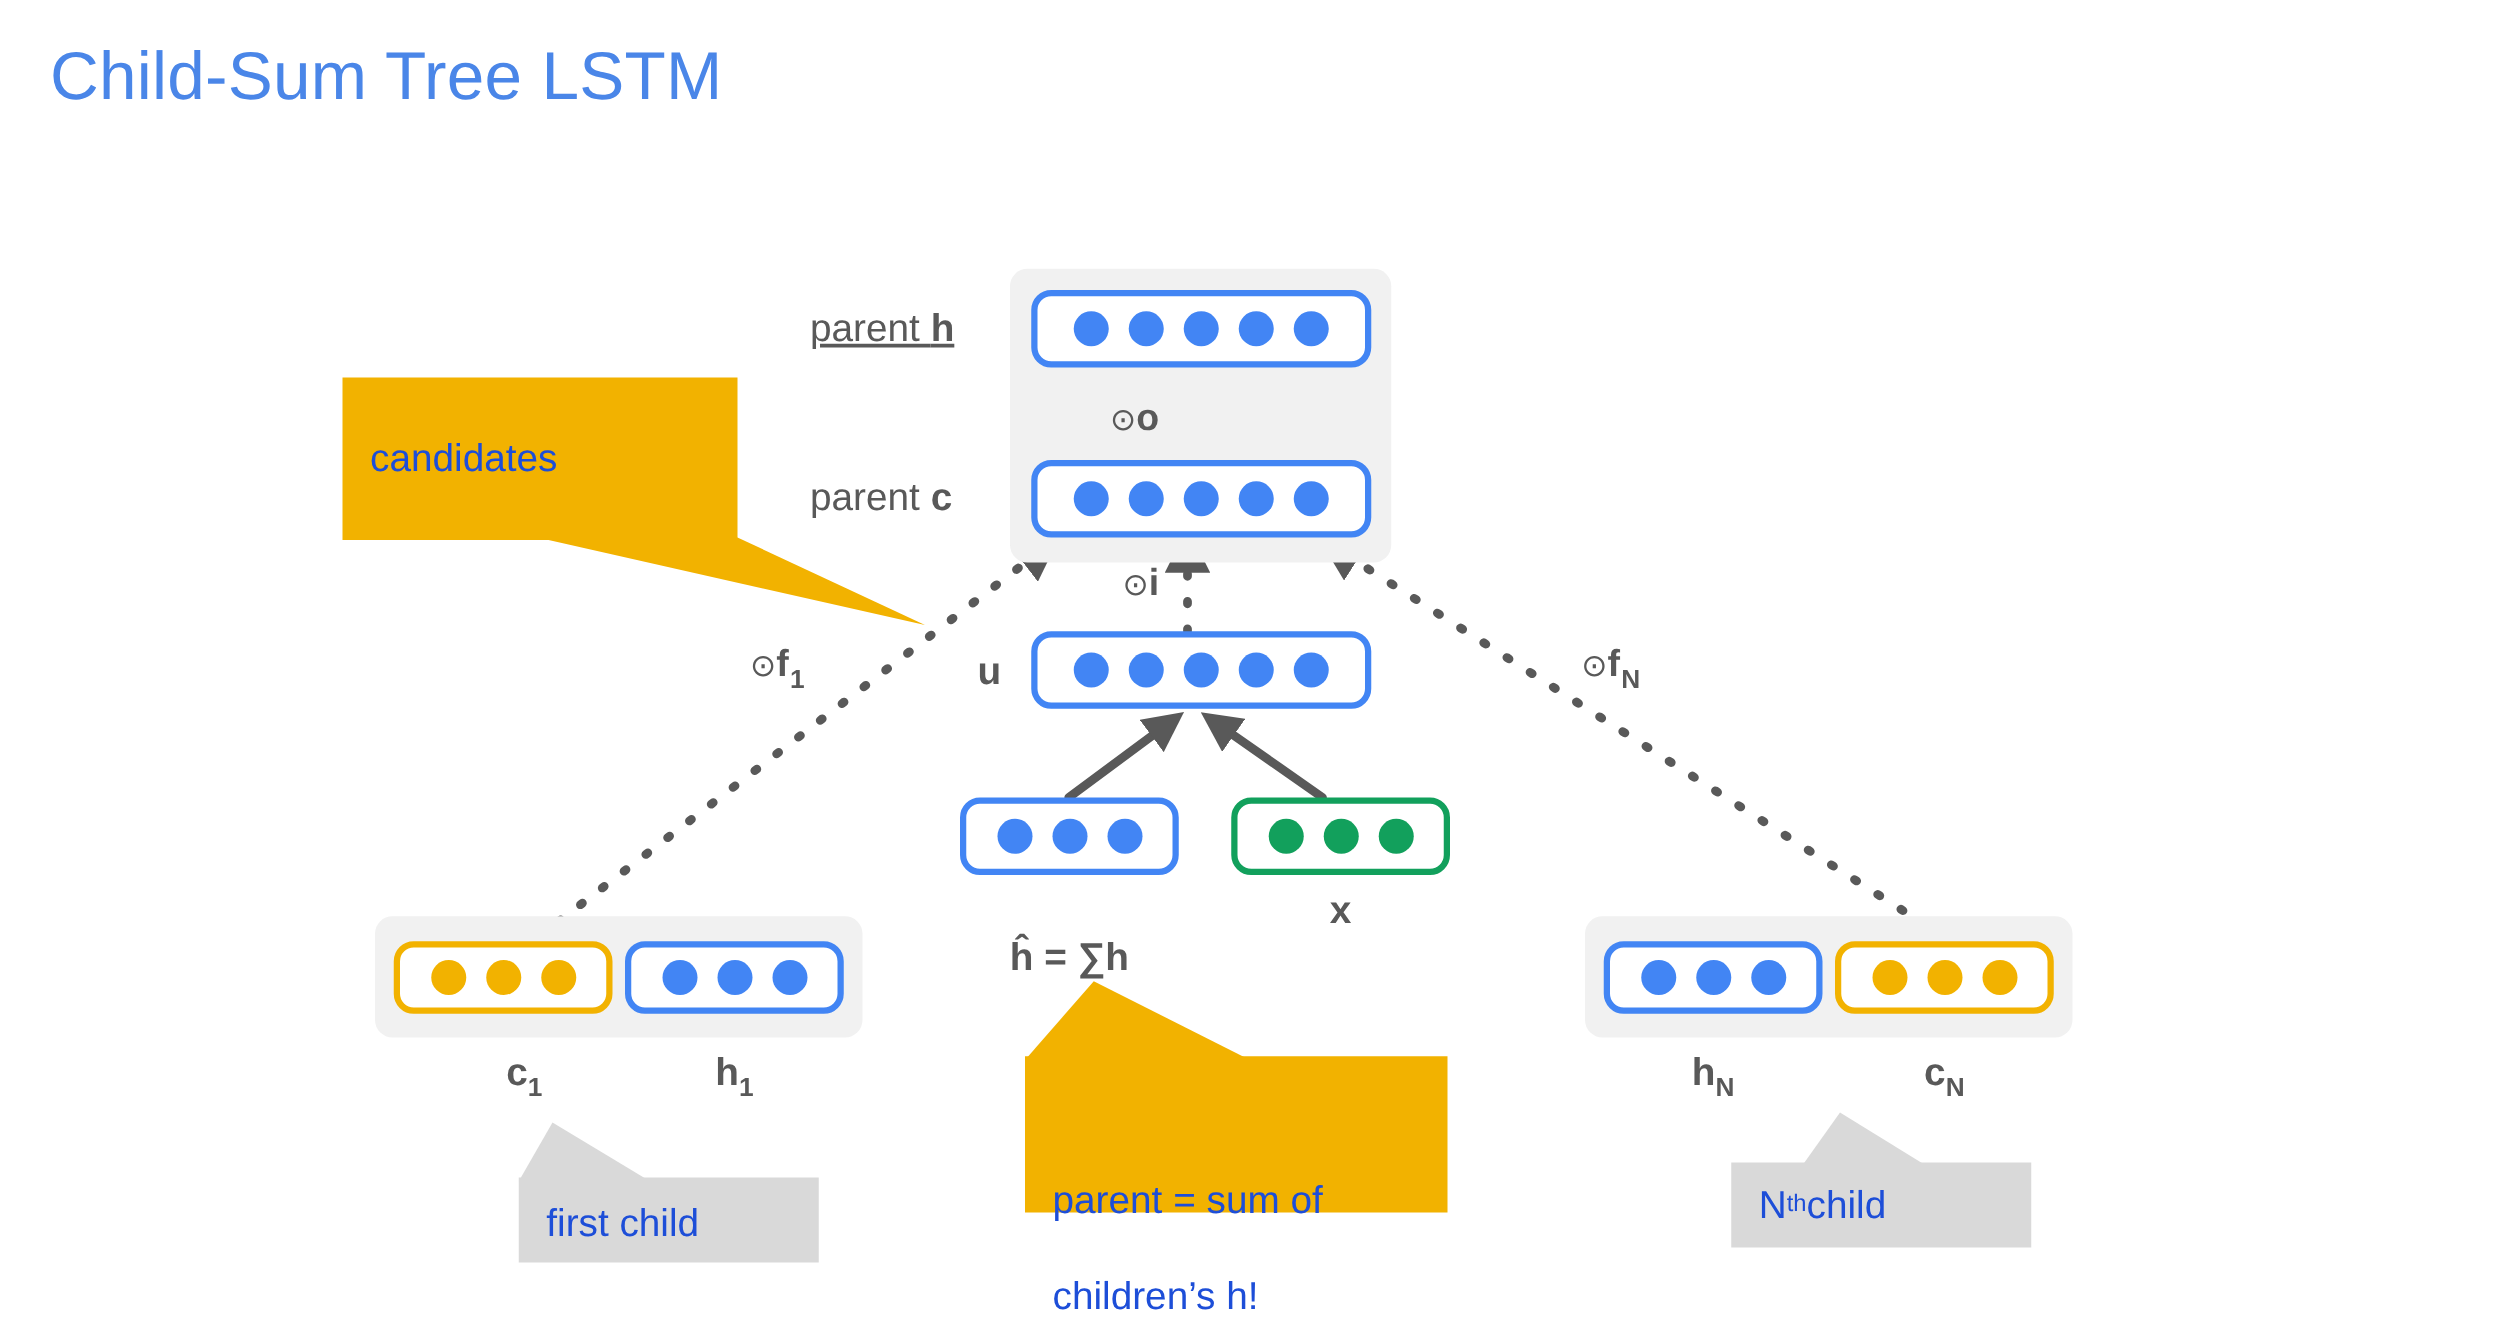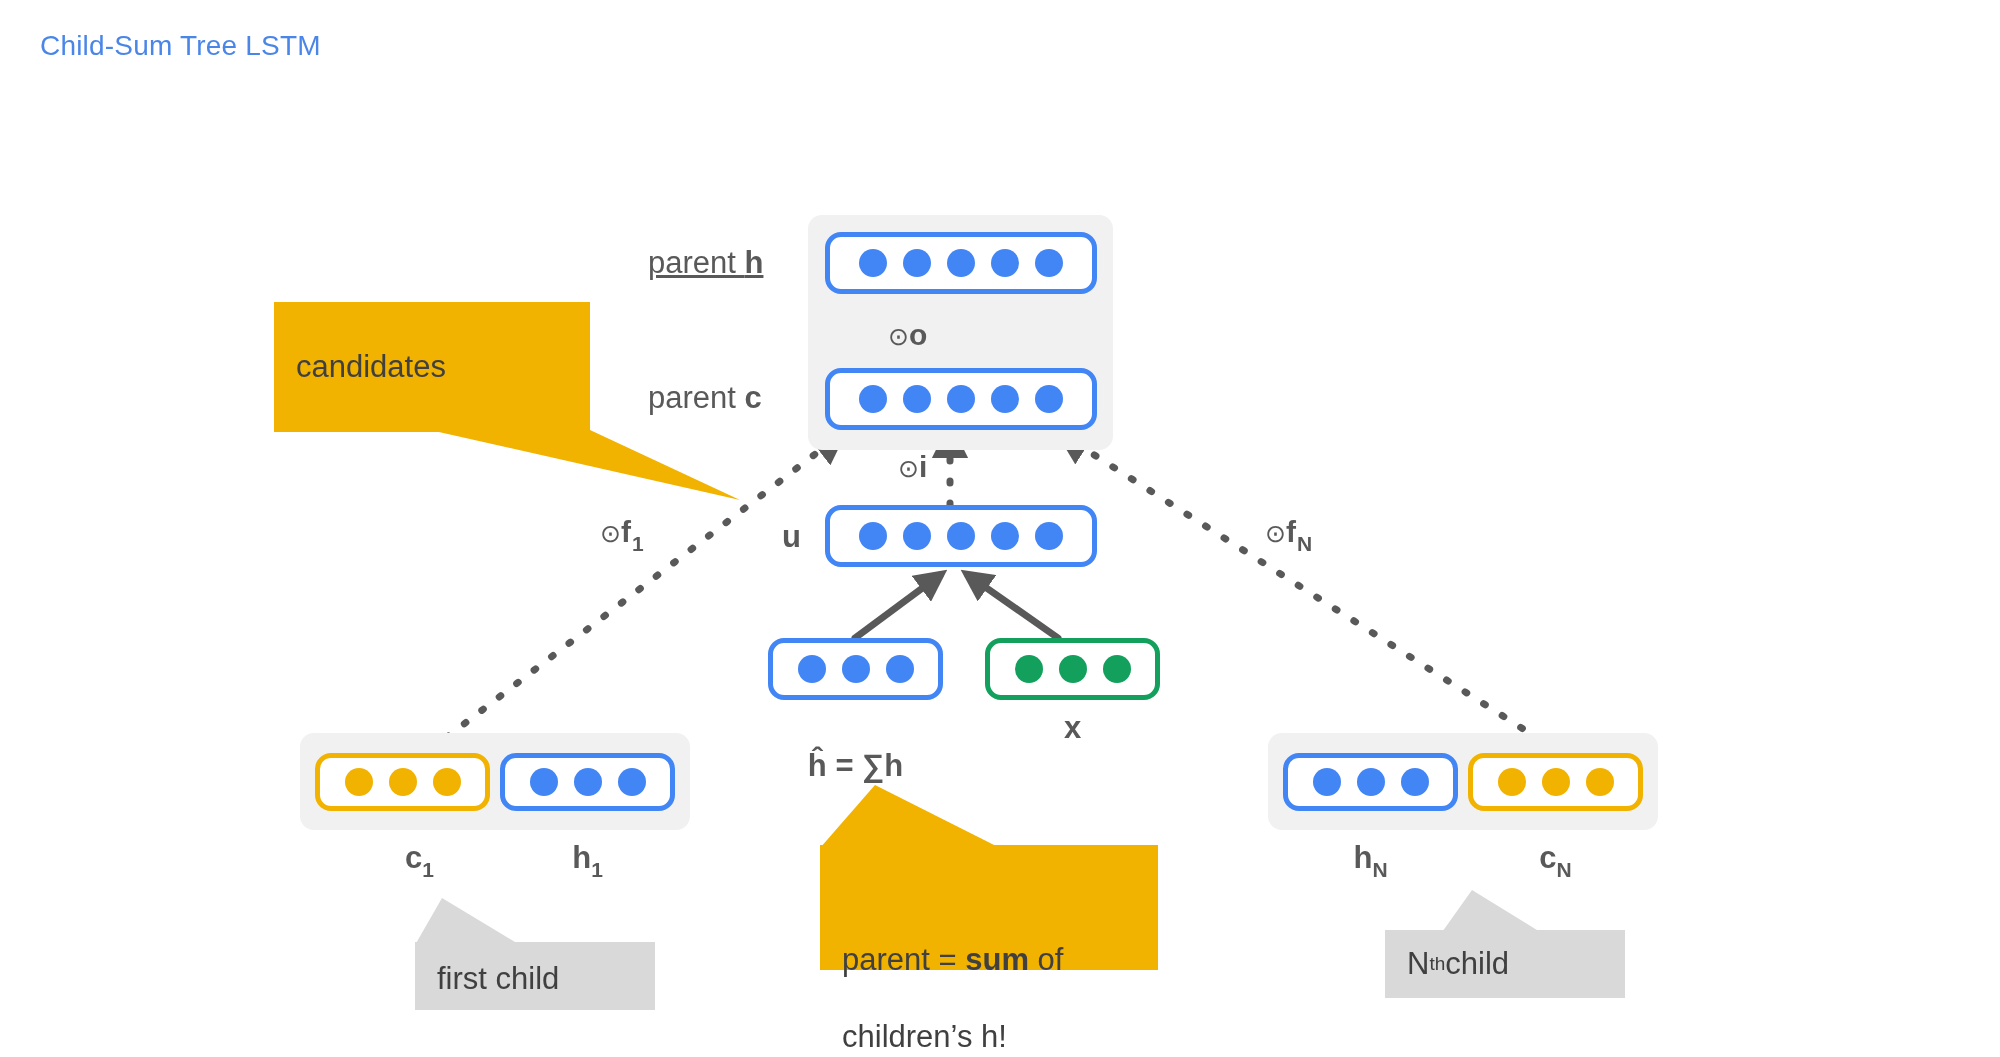--- a/index.html
+++ b/index.html
@@ -19,21 +19,21 @@
     position: absolute;
     left: 0; top: 0;
     width: 2000px; height: 1057px;
     pointer-events: none;
   }
 
   
   #title {
     position: absolute;
     left: 40px; top: 30px;
-    font-size: 28px;
+    font-size: 54px;
     color: #4a86e8;
     letter-spacing: 0.2px;
     white-space: nowrap;
   }
 
   
   .vec {
     position: absolute;
     display: flex;
     align-items: center;
@@ -85,29 +85,29 @@
     color: #595959;
     font-size: 31px;
     font-weight: bold;
     white-space: nowrap;
     text-align: center;
   }
 
   
   .callout {
     position: absolute;
-    color: #404040;
+    color: #1d4ed8;
     font-size: 31px;
     line-height: 1.25;
     padding: 18px 22px;
     white-space: pre-line;
   }
   .callout.amber { background: #f2b200; }
   .callout.grey  { background: #d9d9d9; }
-  .callout b { font-weight: bold; }
+  .callout b { font-weight: normal; }
   .callout .sup {
     font-size: 19px;
     vertical-align: super;
     line-height: 0;
   }
 </style>
 </head>
 <body>
 
 <div id="stage">

